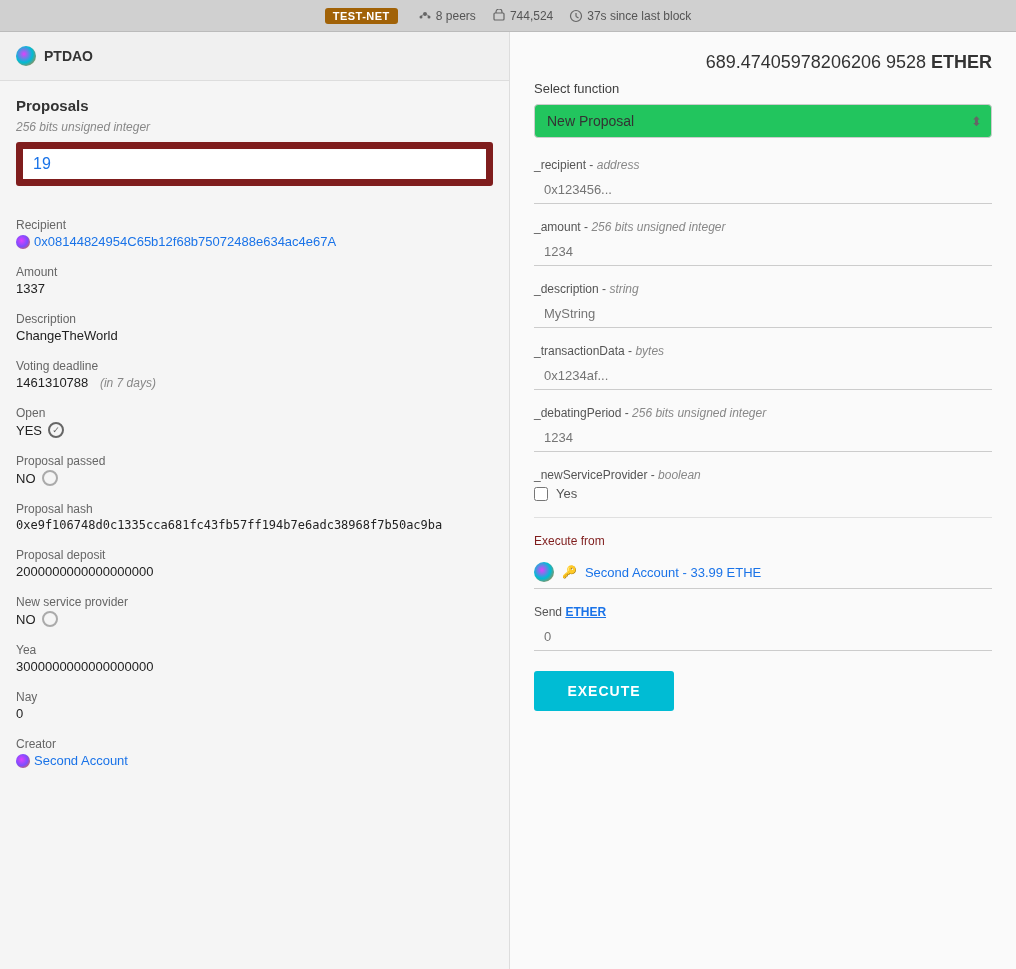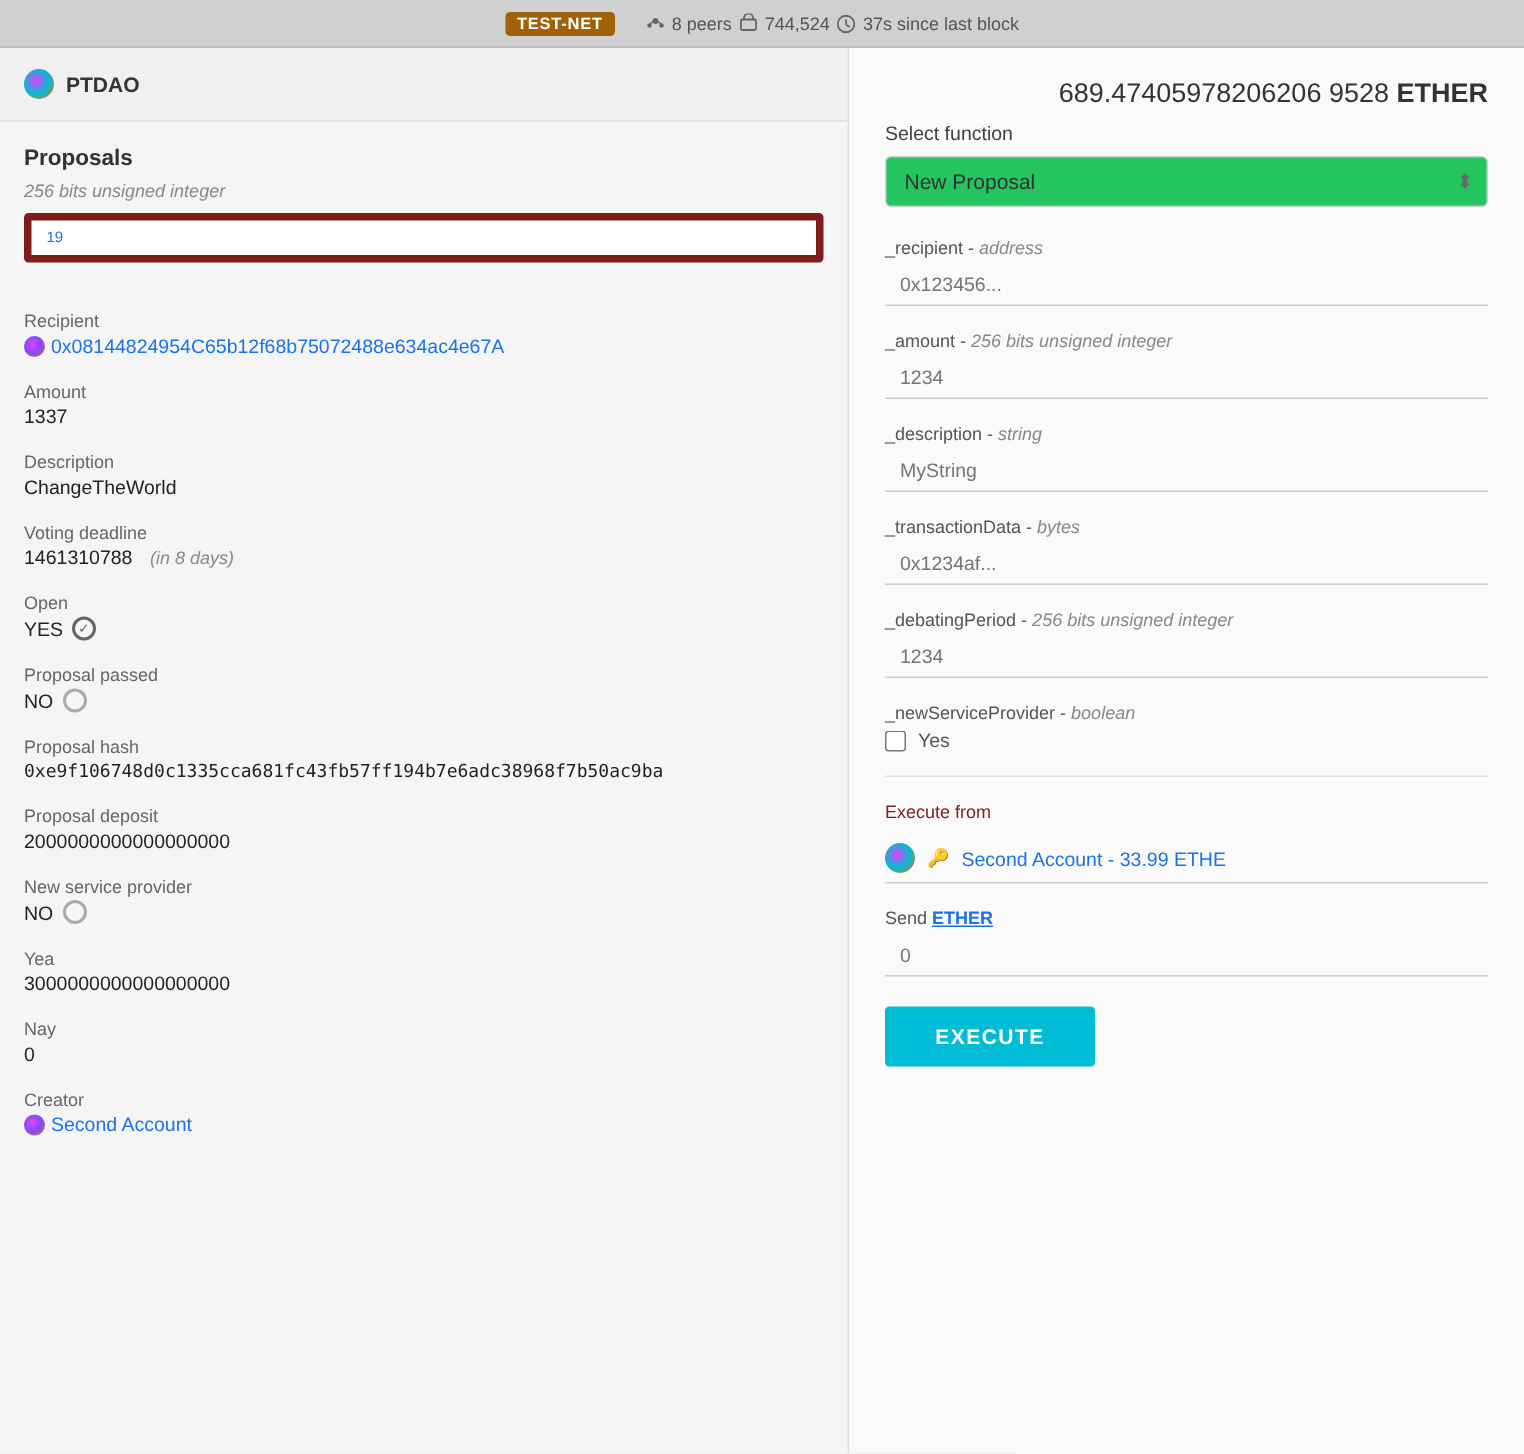--- a/index.html
+++ b/index.html
@@ -27,37 +27,37 @@
       font-size: 11px;
       padding: 2px 8px;
       border-radius: 3px;
       letter-spacing: 0.5px;
     }
     .topbar-info {
       color: #555;
       font-size: 12px;
       display: flex;
       align-items: center;
+      gap: 16px;
+    }
+    .topbar-info span {
+      display: flex;
+      align-items: center;
       gap: 4px;
     }
-    .topbar-info span {
-      display: flex;
-      align-items: center;
-      gap: 4px;
-    }
 
     
     .main-layout {
       display: flex;
       height: calc(100vh - 32px);
     }
 
     
     .left-panel {
-      width: 566px;
+      width: 510px;
       background: #f5f5f5;
       border-right: 1px solid #ddd;
       overflow-y: auto;
       padding: 0;
     }
 
     
     .contract-header {
       display: flex;
       align-items: center;
@@ -81,25 +81,25 @@
       margin-bottom: 6px;
     }
     .type-hint {
       color: #888;
       font-style: italic;
       font-size: 12px;
       margin-bottom: 8px;
     }
     .value-input {
       background: white;
-      border: 5px solid #7f1d1d;
+      border: 7px solid #7f1d1d;
       border-radius: 3px;
       padding: 6px 10px;
       width: 100%;
-      font-size: 10px;
+      font-size: 16px;
       color: #1a73e8;
       margin-bottom: 16px;
     }
 
     
     .data-section {
       padding: 0 16px 16px;
     }
     .data-row {
       margin-bottom: 16px;
@@ -394,21 +394,21 @@
 
       <div class="data-row">
         <div class="data-label">Description</div>
         <div class="data-value">ChangeTheWorld</div>
       </div>
 
       <div class="data-row">
         <div class="data-label">Voting deadline</div>
         <div class="data-value">
           <span>1461310788</span>
-          <span class="inline-note">(in 8 days)</span>
+          <span class="inline-note">(in 7 days)</span>
         </div>
       </div>
 
       <div class="data-row">
         <div class="data-label">Open</div>
         <div class="bool-row">
           <span class="data-value">YES</span>
           <span class="circle-icon check">✓</span>
         </div>
       </div>

